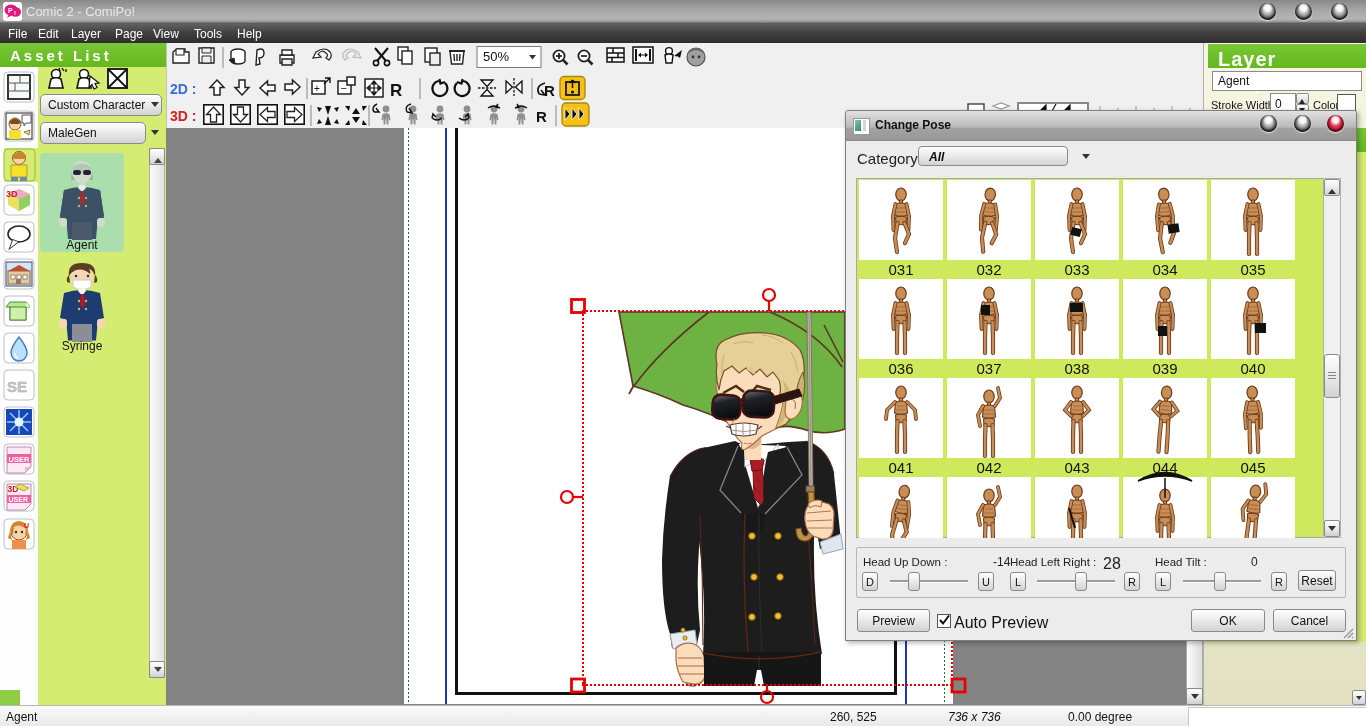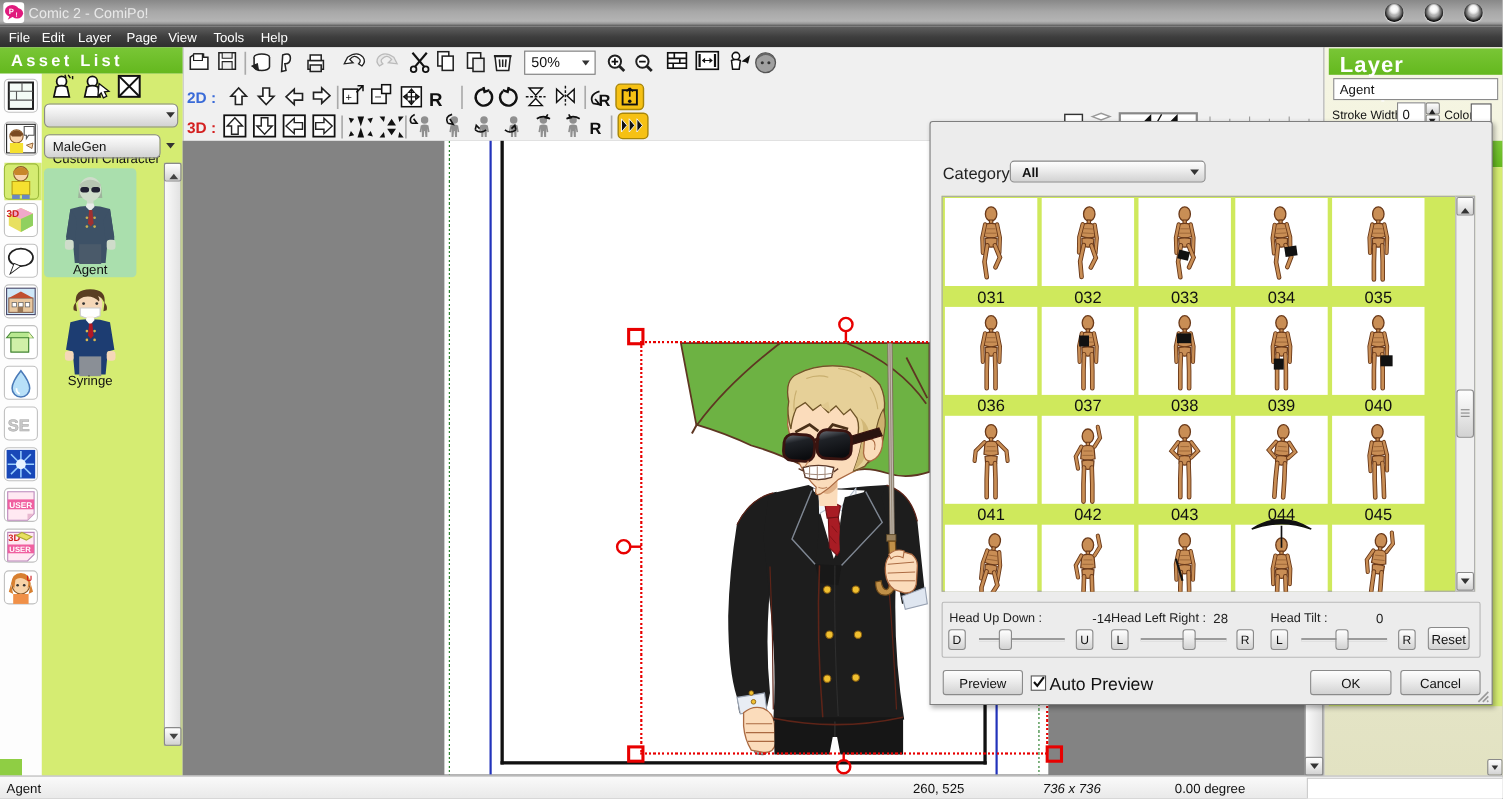--- a/index.html
+++ b/index.html
@@ -255,21 +255,21 @@
       <path d="M41,13 q5,-2.5 10,0 l2,9 h-14 z"></path>
       <path d="M52,10 l9,7 -4,.5 2,4 -3,1.5 -2,-4.5 -3,3 z" fill="#fff" stroke-width="1.2"></path>
     <g stroke-width="1.8">
         <rect x="70" y="3" width="19" height="19" fill="#fff"></rect>
         <line x1="70" y1="3" x2="89" y2="22"></line>
         <line x1="89" y1="3" x2="70" y2="22"></line>
       </g>
   </g>
 </svg>
 <div class="abs btn" style="left:40px;top:94px;width:122px;height:22px;border-radius:5px;">
-  <span class="abs" style="left:7px;top:3px;font-size:12px;color:#111;margin-top:39px;">Custom Character</span>
+  <span class="abs" style="left:7px;top:3px;font-size:12px;color:#111;">Custom Character</span>
   <span class="abs" style="left:110px;top:7px;width:0;height:0;border:4px solid transparent;border-top:5px solid #333;"></span>
 </div>
 <div class="abs btn" style="left:40px;top:122px;width:106px;height:22px;border-radius:5px;">
   <span class="abs" style="left:7px;top:3px;font-size:12px;color:#111;">MaleGen</span>
   <span class="abs" style="left:110px;top:7px;width:0;height:0;border:4px solid transparent;border-top:5px solid #333;"></span>
 </div>
 
 <div class="abs" style="left:40px;top:153px;width:84px;height:99px;background:#aadfad;border-radius:4px;"></div>
 
 <svg class="abs" style="left:50px;top:156px;" width="64" height="88" viewBox="0 0 64 88">
@@ -602,23 +602,32 @@
 <div class="abs" style="left:1186px;top:128px;width:17px;height:577px;background:linear-gradient(90deg,#fbfbfb,#dedede);border:1px solid #aaa;box-sizing:border-box;">
   <div class="abs btn" style="left:-1px;top:559px;width:17px;height:17px;border-radius:2px;"></div>
   <span class="abs" style="left:4px;top:565px;width:0;height:0;border:4px solid transparent;border-top:5px solid #333;"></span>
 </div>
 
 <div class="abs btn" style="left:1352px;top:690px;width:14px;height:15px;border-radius:2px;"></div>
 <span class="abs" style="left:1356px;top:696px;width:0;height:0;border:3.5px solid transparent;border-top:4.5px solid #333;"></span>
 
 <div class="abs" style="left:845px;top:110px;width:512px;height:531px;background:#ececec;border:1px solid #7e7e7e;border-radius:3px 3px 0 0;box-shadow:2px 2px 5px rgba(0,0,0,0.3);box-sizing:border-box;">
 
+  <div class="abs" style="left:0;top:0;width:510px;height:29px;background:linear-gradient(#e2e2e2,#b9b9b9 55%,#a2a2a2 60%,#989898);border-radius:3px 3px 0 0;border-bottom:1px solid #8a8a8a;">
+    <div class="abs" style="left:7px;top:7px;width:15px;height:15px;background:#fff;border:1px solid #999;"></div>
+    <div class="abs" style="left:9px;top:9px;width:6px;height:11px;background:linear-gradient(135deg,#7ec8a8,#3a8a6a);"></div>
+    <div class="abs" style="left:17px;top:9px;width:3px;height:11px;background:#d8d8d8;"></div>
+    <div class="abs" style="left:29px;top:7px;font-size:12px;font-weight:bold;color:#111;">Change Pose</div>
+    <div class="abs sphere sphg" style="left:414px;top:4px;"></div>
+    <div class="abs sphere sphg" style="left:448px;top:4px;"></div>
+    <div class="abs sphere sphr" style="left:481px;top:4px;"></div>
+  </div>
 
   <div class="abs" style="left:11px;top:39px;font-size:15px;color:#222;">Category :</div>
-  <div class="abs btn" style="left:72px;top:35px;width:178px;height:20px;border-radius:4px;">
+  <div class="abs btn" style="left:72px;top:35px;width:150px;height:20px;border-radius:4px;font-style:italic;">
     <span class="abs" style="left:10px;top:3px;font-size:12px;font-weight:bold;color:#111;">All</span>
     <span class="abs" style="left:163px;top:7px;width:0;height:0;border:4px solid transparent;border-top:5px solid #333;"></span>
   </div>
 
   <div class="abs" style="left:10px;top:67px;width:485px;height:360px;background:#cfe95c;border:1px solid #a8a8a8;box-sizing:border-box;"></div>
   <svg class="abs" style="left:10px;top:67px;" width="485" height="360" viewBox="0 0 485 360">
     <defs>
       <g id="mql">
         <path d="M13.5,35 L13,50 L13,66 M20.5,35 L21,50 L21,66" fill="none" stroke="#6b3a1a" stroke-width="4.2" stroke-linecap="round"></path>
         <path d="M13.5,35 L13,50 L13,66 M20.5,35 L21,50 L21,66" fill="none" stroke="#c98e55" stroke-width="2.5" stroke-linecap="round"></path>
@@ -758,21 +767,21 @@
     <div class="abs btn" style="left:0px;top:341px;width:16px;height:17px;border-radius:2px;"></div>
     <span class="abs" style="left:4px;top:347px;width:0;height:0;border:4px solid transparent;border-top:5px solid #333;"></span>
     <div class="abs btn" style="left:0px;top:175px;width:16px;height:44px;border-radius:3px;"></div>
     <div class="abs" style="left:4px;top:193px;width:8px;height:1px;background:#888;box-shadow:0 3px 0 #888,0 6px 0 #888;"></div>
   </div>
 
   <div class="abs" style="left:10px;top:436px;width:490px;height:51px;border:1px solid #b8b8b8;border-radius:2px;box-sizing:border-box;"></div>
   <div class="abs" style="left:17px;top:445px;font-size:11.5px;color:#222;">Head Up Down :</div>
   <div class="abs" style="left:107px;top:444px;font-size:12px;color:#222;margin-left:40px;">-14</div>
   <div class="abs" style="left:164px;top:445px;font-size:11.5px;color:#222;">Head Left Right :</div>
-  <div class="abs" style="left:257px;top:444px;font-size:12px;color:#222;">28</div>
+  <div class="abs" style="left:257px;top:444px;font-size:16px;color:#222;">28</div>
   <div class="abs" style="left:309px;top:445px;font-size:11.5px;color:#222;">Head Tilt :</div>
   <div class="abs" style="left:405px;top:444px;font-size:12px;color:#222;">0</div>
   <div class="abs btn" style="left:16px;top:461px;width:16px;height:19px;text-align:center;font-size:11px;color:#111;"><span style="position:relative;top:3px;">D</span></div>
   <div class="abs" style="left:44px;top:469px;width:78px;height:2px;background:#9a9a9a;border-bottom:1px solid #fff;"></div>
   <div class="abs btn" style="left:62px;top:461px;width:12px;height:19px;border-radius:3px;"></div>
   <div class="abs btn" style="left:132px;top:461px;width:16px;height:19px;text-align:center;font-size:11px;color:#111;"><span style="position:relative;top:3px;">U</span></div>
   <div class="abs btn" style="left:164px;top:461px;width:16px;height:19px;text-align:center;font-size:11px;color:#111;"><span style="position:relative;top:3px;">L</span></div>
   <div class="abs" style="left:191px;top:469px;width:78px;height:2px;background:#9a9a9a;border-bottom:1px solid #fff;"></div>
   <div class="abs btn" style="left:229px;top:461px;width:12px;height:19px;border-radius:3px;"></div>
   <div class="abs btn" style="left:278px;top:461px;width:16px;height:19px;text-align:center;font-size:11px;color:#111;"><span style="position:relative;top:3px;">R</span></div>

